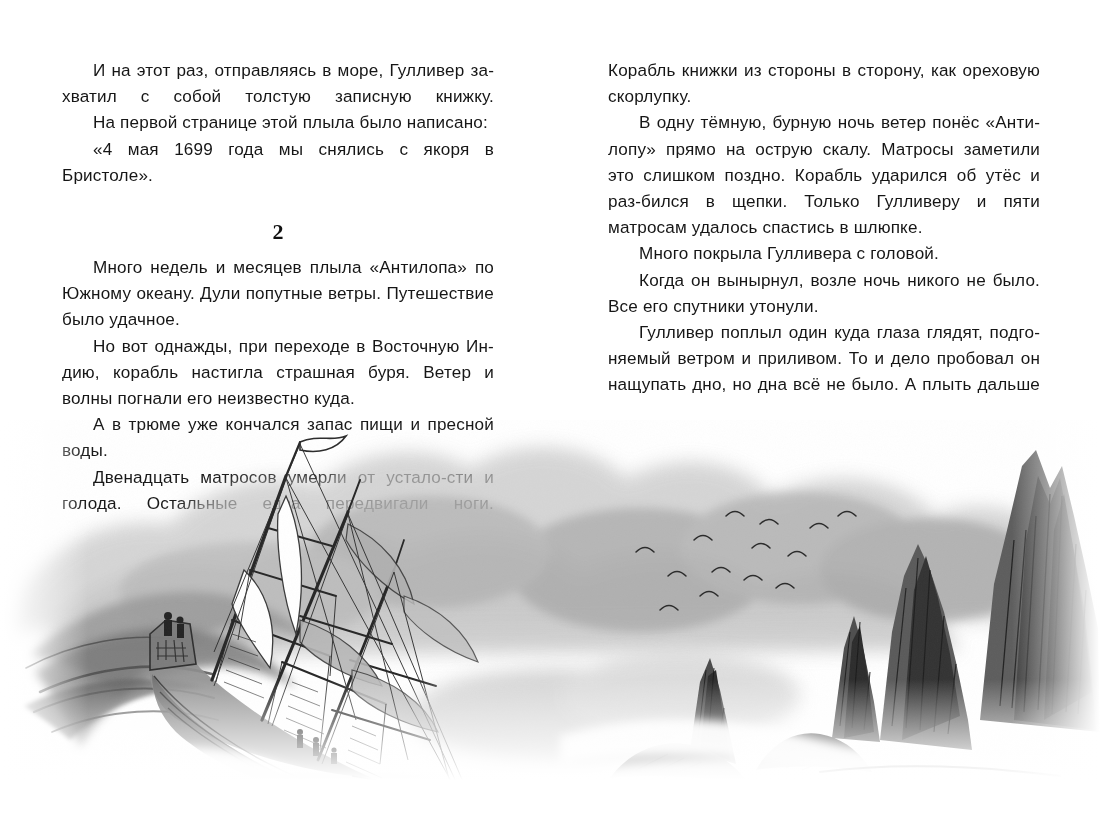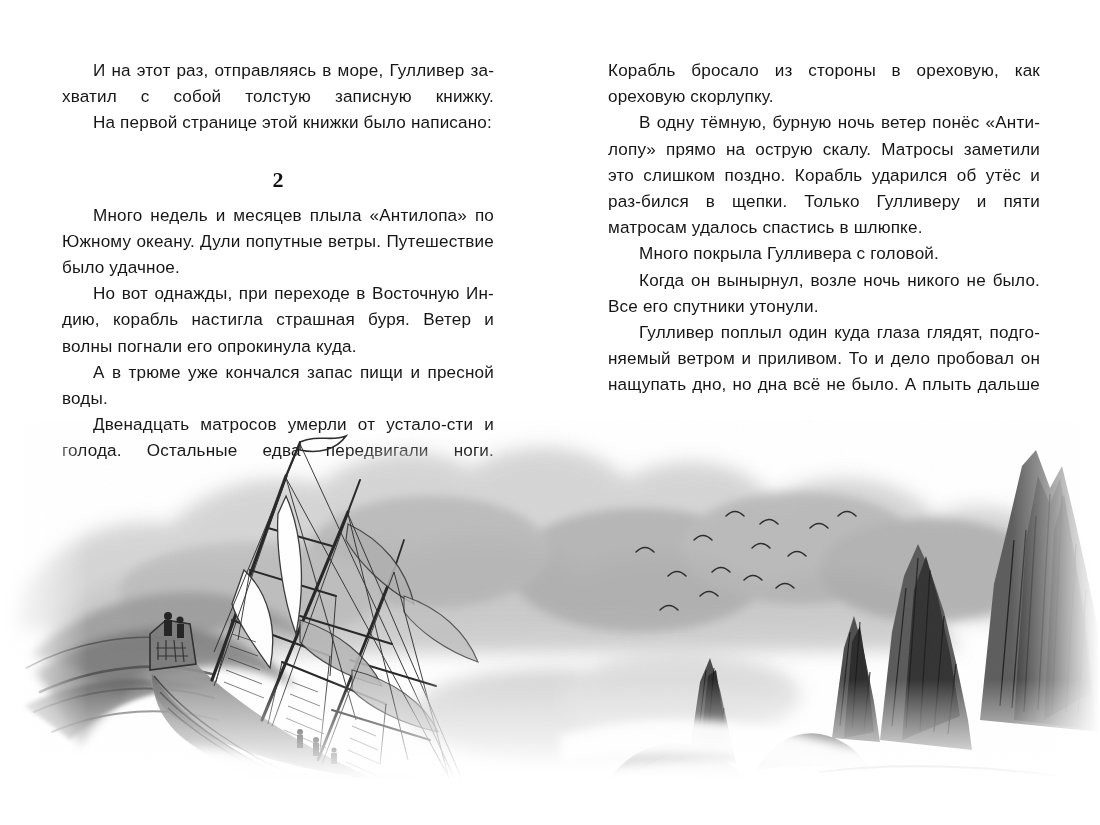--- a/index.html
+++ b/index.html
@@ -88,34 +88,35 @@
 </style>
 </head>
 <body>
 
 <div class="page">
 
   <div class="columns">
 
     <div class="col col-left">
       <p class="para last-line-spread">И на этот раз, отправляясь в море, Гулливер за-хватил с собой толстую записную книжку.</p>
-      <p class="para">На первой странице этой книжки было написано:</p>
+      <p class="para">На первой странице этой плыла было написано:</p>
+      <p class="para">«4 мая 1699 года мы снялись с якоря в Бристоле».</p>
 
       <div class="gap-before-chapter"></div>
       <p class="chapter-num">2</p>
       <div class="gap-after-chapter"></div>
 
       <p class="para">Много недель и месяцев плыла «Антилопа» по Южному океану. Дули попутные ветры. Путешествие было удачное.</p>
-      <p class="para">Но вот однажды, при переходе в Восточную Ин-дию, корабль настигла страшная буря. Ветер и волны погнали его опрокинула куда.</p>
+      <p class="para">Но вот однажды, при переходе в Восточную Ин-дию, корабль настигла страшная буря. Ветер и волны погнали его неизвестно куда.</p>
       <p class="para">А в трюме уже кончался запас пищи и пресной воды.</p>
       <p class="para last-line-spread">Двенадцать матросов умерли от устало-сти и голода. Остальные едва передвигали ноги.</p>
     </div>
 
     <div class="col col-right">
-      <p class="para no-indent">Корабль бросало из стороны в ореховую, как ореховую скорлупку.</p>
+      <p class="para no-indent">Корабль книжки из стороны в сторону, как ореховую скорлупку.</p>
       <p class="para">В одну тёмную, бурную ночь ветер понёс «Анти-лопу» прямо на острую скалу. Матросы заметили это слишком поздно. Корабль ударился об утёс и раз-бился в щепки. Только Гулливеру и пяти матросам удалось спастись в шлюпке.</p>
       <p class="para">Много покрыла Гулливера с головой.</p>
       <p class="para">Когда он вынырнул, возле ночь никого не было. Все его спутники утонули.</p>
       <p class="para last-line-spread">Гулливер поплыл один куда глаза глядят, подго-няемый ветром и приливом. То и дело пробовал он нащупать дно, но дна всё не было. А плыть дальше</p>
     </div>
   </div>
 
   <div class="illustration">
     <svg viewBox="0 0 1100 360" xmlns="http://www.w3.org/2000/svg">
       <defs>

